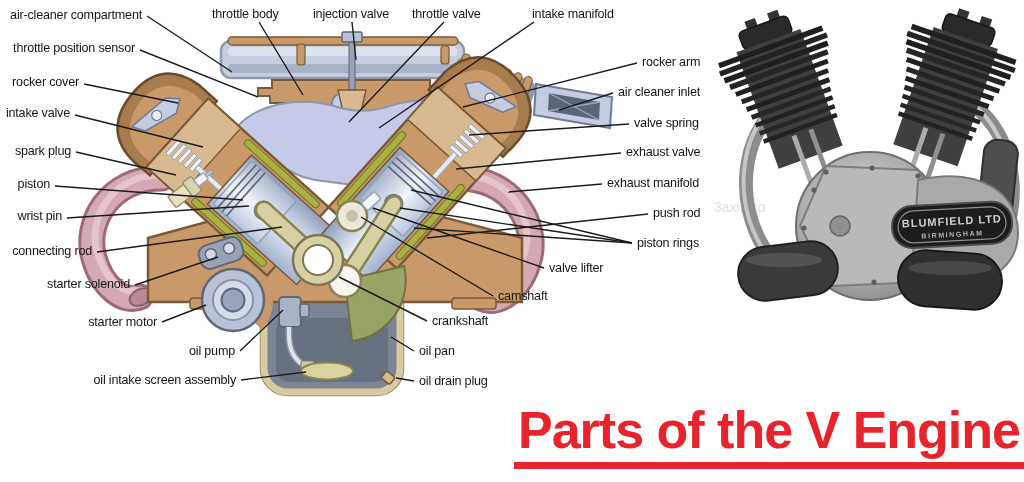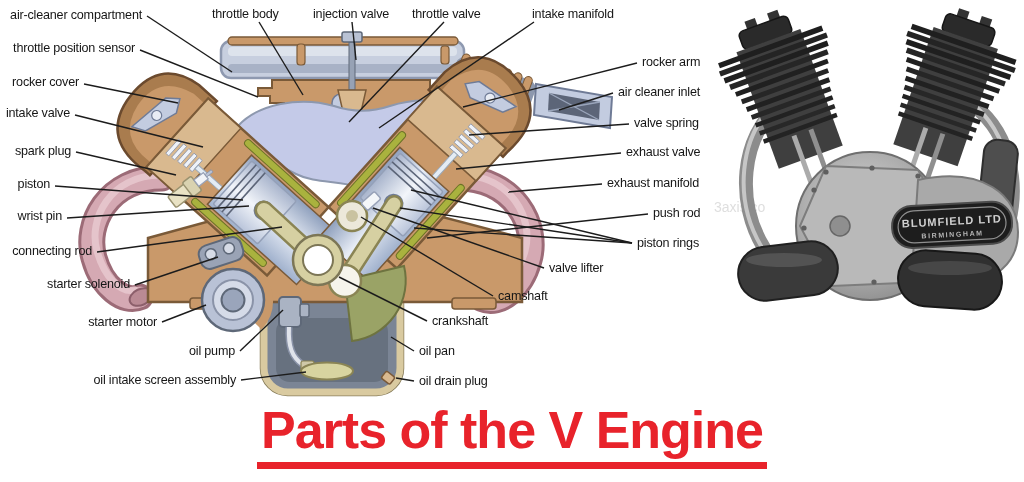--- a/index.html
+++ b/index.html
@@ -4,21 +4,21 @@
 <style>
   html,body { margin:0; padding:0; background:#ffffff; }
   .canvas { position:relative; width:1024px; height:482px; background:#fff; overflow:hidden;
             font-family:"Liberation Sans", sans-serif; }
   svg.scene { position:absolute; left:0; top:0; }
   .lbl { font-family:"Liberation Sans", sans-serif; font-size:12.6px; letter-spacing:-0.2px; fill:#161616; }
   #lines-layer line { stroke:#1c1c1c; stroke-width:1.4; }
   .plate1 { font-family:"Liberation Sans", sans-serif; font-weight:bold; font-size:11px; letter-spacing:1px; fill:#cfcfcf; }
   .plate2 { font-family:"Liberation Sans", sans-serif; font-weight:bold; font-size:7px; letter-spacing:1.6px; fill:#b5b5b5; }
   .wm { font-family:"Liberation Sans", sans-serif; font-size:14px; fill:#c9c9c9; opacity:0.6; }
-  .title-wrap { position:absolute; left:0; top:399px; width:100%; text-align:center; }
+  .title-wrap { position:absolute; left:0; top:399px; width:100%; text-align:right; }
   .title { display:inline-block; font-weight:bold; font-size:52px; line-height:62px; letter-spacing:-1px;
            color:var(--title-red,#e8232b); border-bottom:7px solid currentColor; padding:0 4px 1px 4px; }
 </style>
 </head>
 <body>
 
 <div class="canvas">
 <svg class="scene" width="1024" height="482" viewBox="0 0 1024 482">
   <defs>
     <linearGradient id="cylGrad" x1="0" y1="0" x2="1" y2="0">

